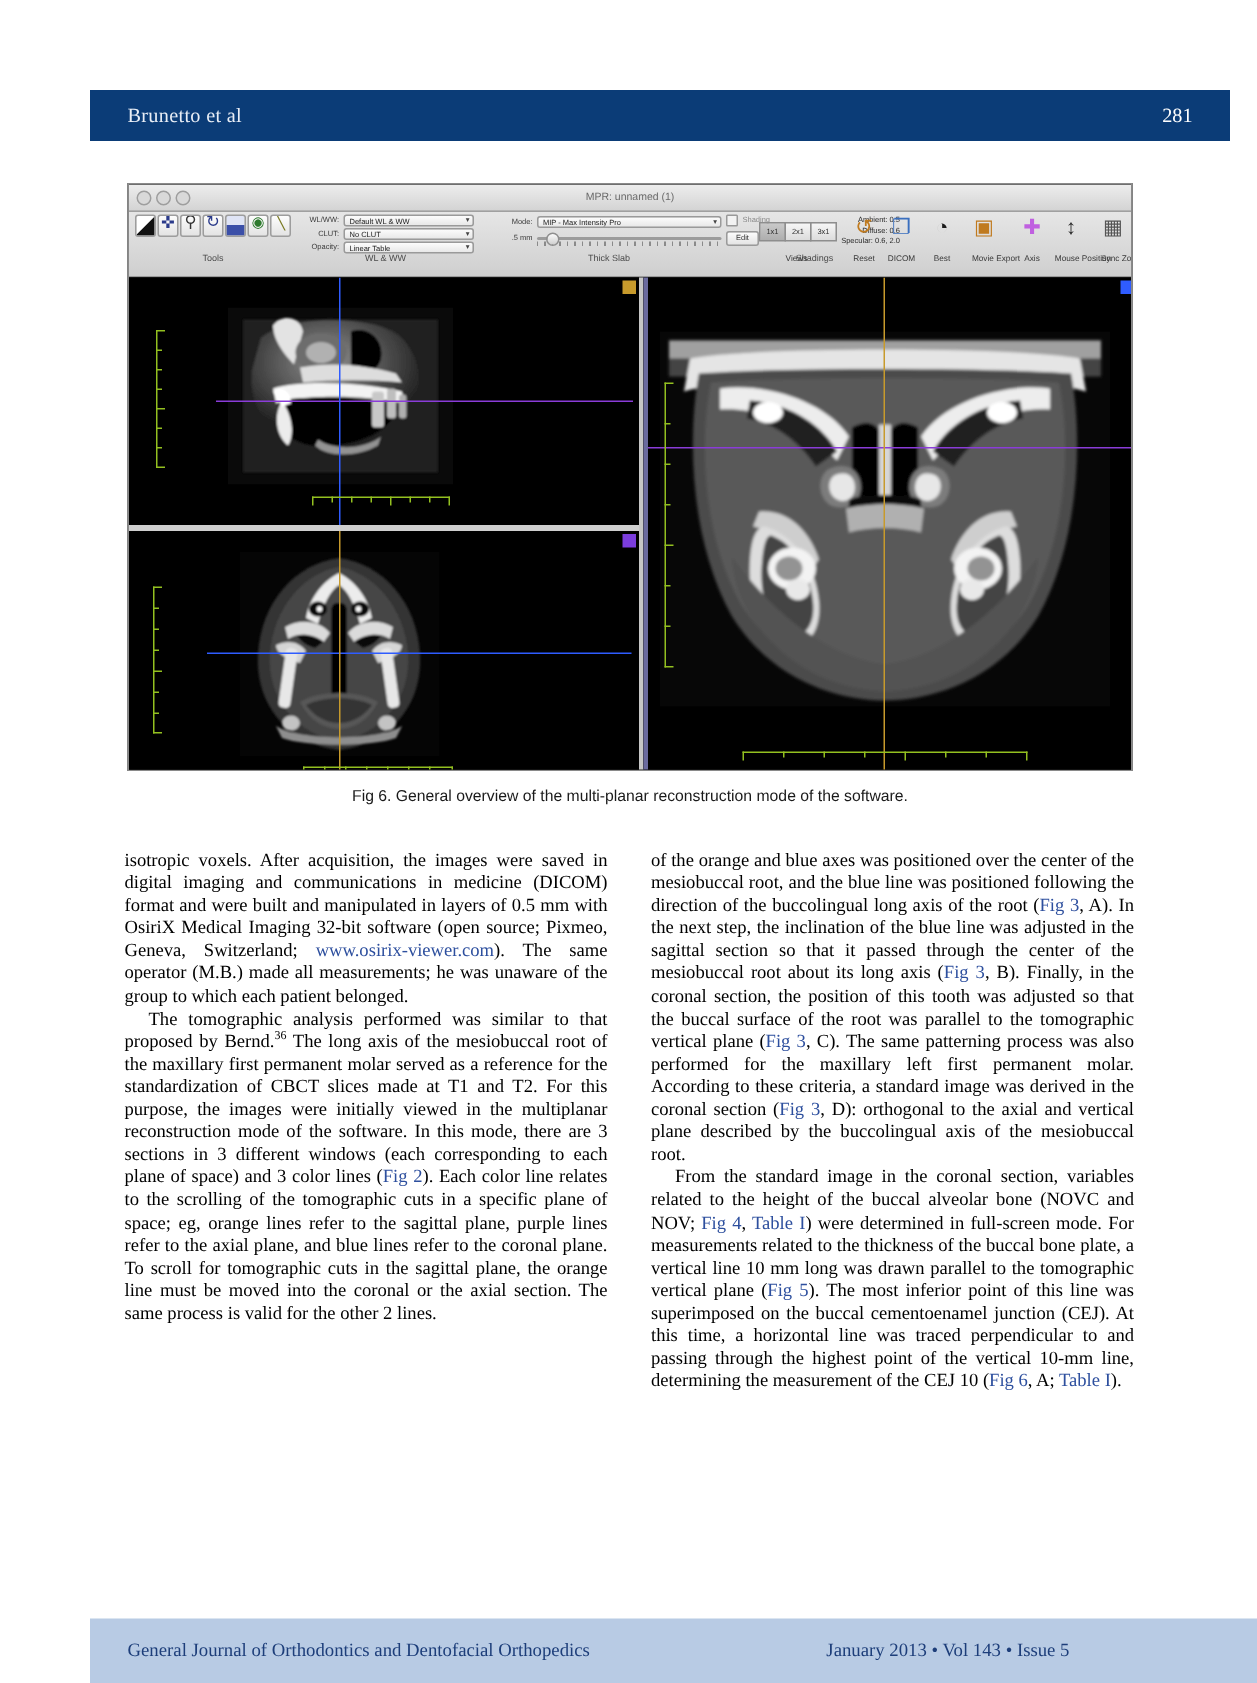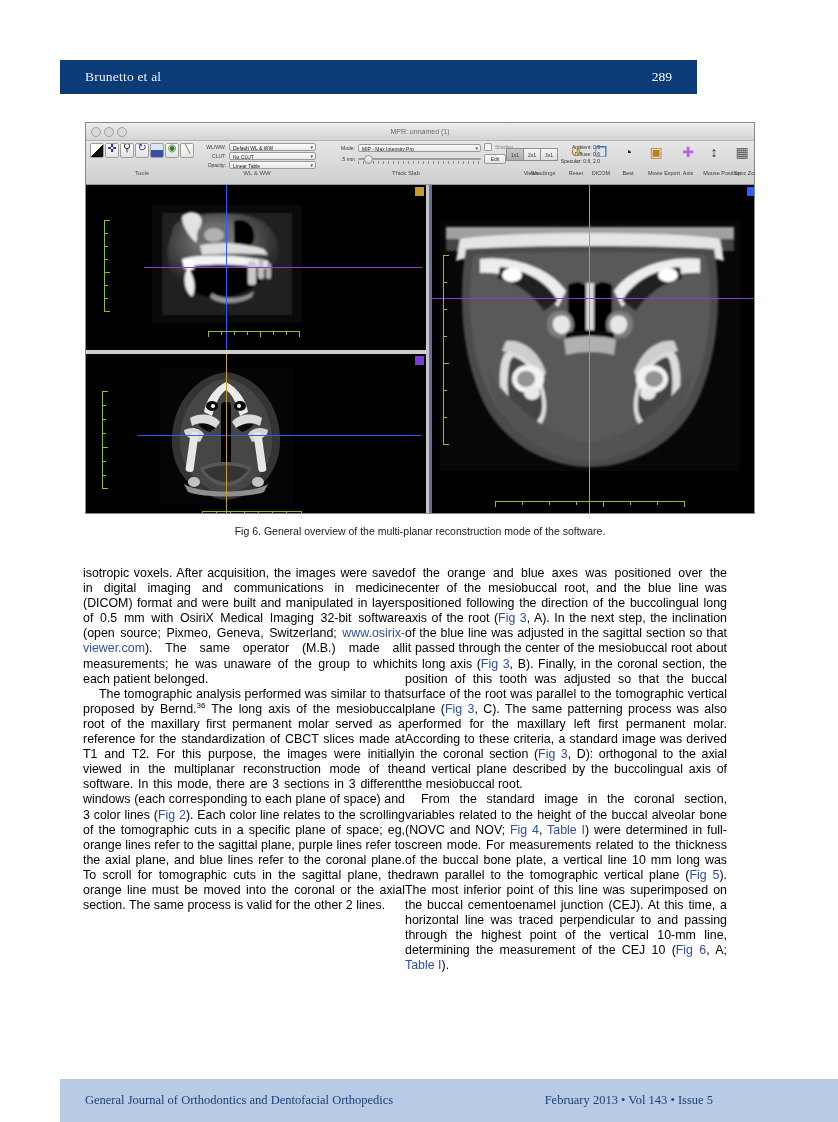--- a/index.html
+++ b/index.html
@@ -1,21 +1,21 @@
 <!DOCTYPE html>
 <html><head>
 <meta charset="utf-8">
 <style>
   html,body{margin:0;padding:0;background:#ffffff;}
   body{width:838px;height:1122px;font-family:"Liberation Serif",serif;color:#000;}
   .page{position:relative;width:838px;height:1122px;background:#fff;overflow:hidden;}
 
   
   .runhead{
-    position:absolute;left:60px;top:60px;width:637px;height:34px;
+    position:absolute;left:60px;top:60px;width:760px;height:34px;
     background:#0b3c77;display:flex;align-items:center;
     box-sizing:border-box;padding:0 25px;
   }
   .runhead .rh-left{color:#e9eef6;font-size:13.5px;font-family:"Liberation Serif",serif;letter-spacing:.2px;}
   .runhead .rh-right{margin-left:auto;color:#ffffff;font-size:13.5px;font-family:"Liberation Serif",serif;}
 
   
   .figure{position:absolute;left:85px;top:122px;width:670px;height:392px;}
   .osirix{position:relative;width:100%;height:100%;background:#000;overflow:hidden;
           border:1px solid #8a8a8a;box-sizing:border-box;}
@@ -121,42 +121,42 @@
   .ruler-h .spine{position:absolute;left:0;right:0;top:0;height:1px;background:#93c020;}
   .ruler-h .cap{position:absolute;top:0;width:1px;height:6px;background:#93c020;}
   .ruler-h i{position:absolute;top:0;width:1px;height:4px;background:#93c020;display:block;}
 
   .fcap{position:absolute;left:85px;top:525px;width:670px;text-align:center;
     font-size:10.5px;color:#1a1a1a;font-family:"Liberation Sans",sans-serif;}
 
   
   .cols{position:absolute;left:83px;top:566px;width:675px;}
   .col{width:322px;float:left;}
-  .col.right{}
+  .col.right{margin-left:29px;}
   .col p{margin:0;font-size:12.4px;line-height:15.1px;text-align:justify;
-    text-justify:inter-word;font-family:Liberation Sans, sans-serif;}
+    text-justify:inter-word;font-family:Liberation Serif, serif;}
   .col p.ind{text-indent:16px;}
   .lnk{color:#2d4f9e;}
   sup{font-size:8px;vertical-align:super;line-height:0;}
 
   
   .footer{position:absolute;left:60px;top:1079px;width:778px;height:43px;
     background:#b8cbe4;display:flex;align-items:center;box-sizing:border-box;padding:0 25px;}
   .footer .f-left{color:#1d3e7a;font-size:12.5px;font-family:"Liberation Serif",serif;}
   .footer .f-right{margin-left:auto;color:#1d3e7a;font-size:12.5px;
     font-family:"Liberation Serif",serif;padding-right:100px;}
 </style>
 </head>
 <body>
 
 <div class="page">
 
   <div class="runhead">
     <div class="rh-left">Brunetto et al</div>
-    <div class="rh-right">289</div>
+    <div class="rh-right">281</div>
   </div>
 
   <div class="figure">
     <div class="osirix">
 
       <div class="titlebar">
         <div class="tb-dots">
           <i></i>
           <i></i>
           <i></i>
@@ -480,16 +480,16 @@
       <p class="ind">The tomographic analysis performed was similar to that proposed by Bernd.<sup>36</sup> The long axis of the mesiobuccal root of the maxillary first permanent molar served as a reference for the standardization of CBCT slices made at T1 and T2. For this purpose, the images were initially viewed in the multiplanar reconstruction mode of the software. In this mode, there are 3 sections in 3 different windows (each corresponding to each plane of space) and 3 color lines (<span class="lnk">Fig 2</span>). Each color line relates to the scrolling of the tomographic cuts in a specific plane of space; eg, orange lines refer to the sagittal plane, purple lines refer to the axial plane, and blue lines refer to the coronal plane. To scroll for tomographic cuts in the sagittal plane, the orange line must be moved into the coronal or the axial section. The same process is valid for the other 2 lines.</p>
     </div>
     <div class="col right">
       <p>of the orange and blue axes was positioned over the center of the mesiobuccal root, and the blue line was positioned following the direction of the buccolingual long axis of the root (<span class="lnk">Fig 3</span>, A). In the next step, the inclination of the blue line was adjusted in the sagittal section so that it passed through the center of the mesiobuccal root about its long axis (<span class="lnk">Fig 3</span>, B). Finally, in the coronal section, the position of this tooth was adjusted so that the buccal surface of the root was parallel to the tomographic vertical plane (<span class="lnk">Fig 3</span>, C). The same patterning process was also performed for the maxillary left first permanent molar. According to these criteria, a standard image was derived in the coronal section (<span class="lnk">Fig 3</span>, D): orthogonal to the axial and vertical plane described by the buccolingual axis of the mesiobuccal root.</p>
       <p class="ind">From the standard image in the coronal section, variables related to the height of the buccal alveolar bone (NOVC and NOV; <span class="lnk">Fig 4</span>, <span class="lnk">Table I</span>) were determined in full-screen mode. For measurements related to the thickness of the buccal bone plate, a vertical line 10 mm long was drawn parallel to the tomographic vertical plane (<span class="lnk">Fig 5</span>). The most inferior point of this line was superimposed on the buccal cementoenamel junction (CEJ). At this time, a horizontal line was traced perpendicular to and passing through the highest point of the vertical 10-mm line, determining the measurement of the CEJ 10 (<span class="lnk">Fig 6</span>, A; <span class="lnk">Table I</span>).</p>
     </div>
   </div>
 
   <div class="footer">
     <div class="f-left">General Journal of Orthodontics and Dentofacial Orthopedics</div>
-    <div class="f-right">February 2013 • Vol 143 • Issue 5</div>
+    <div class="f-right">January 2013 • Vol 143 • Issue 5</div>
   </div>
 
 </div>
 
 </body></html>

